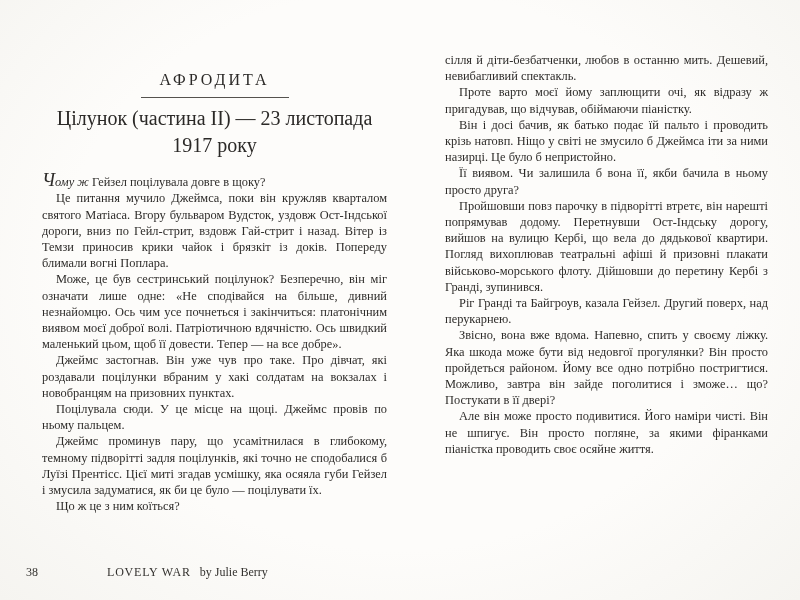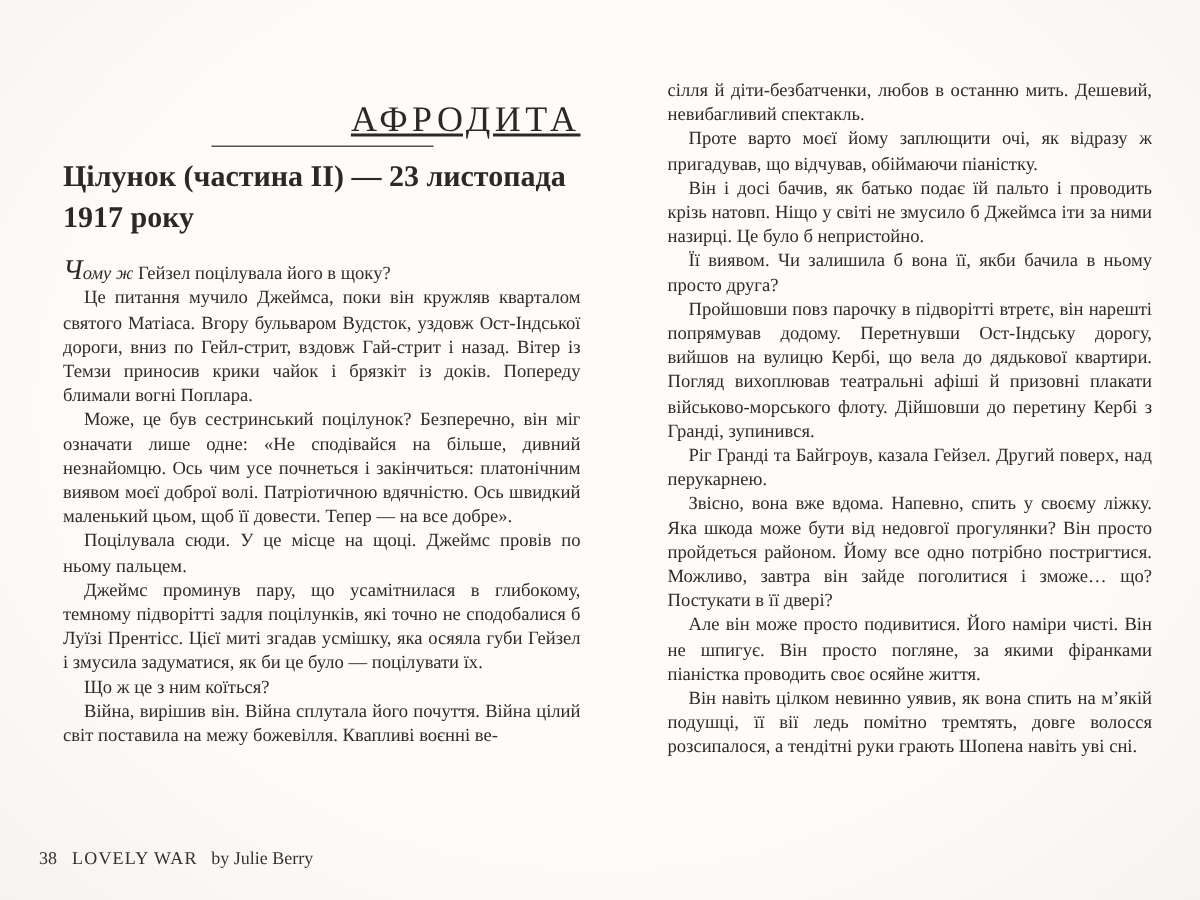--- a/index.html
+++ b/index.html
@@ -20,39 +20,38 @@
   .col {
     position: absolute;
     font-size: 12.4px;
     line-height: 16.2px;
   }
   .col-left  { left: 42px;  top: 72px; width: 345px; }
   .col-right { left: 445px; top: 52px; width: 323px; }
 
   h1.chapter {
     margin: 0;
-    font-size: 24px;
+    font-size: 16px;
     font-weight: normal;
     letter-spacing: 3px;
-    text-align: right;
+    text-align: center;
     color: #2b2927;
-    text-decoration: underline;
   }
   .title-rule {
     width: 148px;
     height: 0;
     border-top: 1px solid #55524e;
     margin: 9px auto 7px auto;
   }
   h2.section {
     margin: 0 0 15px 0;
     font-size: 20px;
-    font-weight: bold;
+    font-weight: normal;
     line-height: 27px;
-    text-align: left;
+    text-align: center;
     color: #2b2927;
   }
   .body-text p {
     margin: 0;
     text-align: justify;
   }
   .body-text p.indent { text-indent: 14px; }
   p.opening { text-align: left; }
   .initial {
     font-style: italic;
@@ -62,61 +61,60 @@
   .lead-italic { font-style: italic; margin-top: 36px; }
 
   .footer {
     position: absolute;
     left: 26px;
     top: 565px;
     font-size: 12px;
     color: #33312e;
     white-space: nowrap;
   }
-  .footer .page-num { margin-right: 7px; }
-  .footer .book-title { letter-spacing: 0.8px; margin-right: 6px; }
+  .footer .page-num { margin-right: 18px; }
+  .footer .book-title { letter-spacing: 0.8px; margin-right: 6px; margin-left: 48px; }
   .footer .byline { }
 </style>
 </head>
 <body>
 
 <div class="page">
 
   <div class="col col-left">
     <h1 class="chapter">АФРОДИТА</h1>
     <div class="title-rule"></div>
     <h2 class="section">
       <span>Цілунок (частина II) — 23 листопада</span><br>
       <span>1917 року</span>
     </h2>
     <div class="body-text">
-      <p class="opening"><span class="initial">Ч</span><span class="lead-italic">ому ж</span><span> Гейзел поцілувала його в щоку?</span></p>
+      <p class="opening"><span class="initial">Ч</span><span class="lead-italic">ому ж</span><span> Гейзел поцілувала довге в щоку?</span></p>
       <div>
           <p class="indent">Це питання мучило Джеймса, поки він кружляв кварталом святого Матіаса. Вгору бульваром Вудсток, уздовж Ост-Індської дороги, вниз по Гейл-стрит, вздовж Гай-стрит і назад. Вітер із Темзи приносив крики чайок і брязкіт із доків. Попереду блимали вогні Поплара.</p>
           <p class="indent">Може, це був сестринський поцілунок? Безперечно, він міг означати лише одне: «Не сподівайся на більше, дивний незнайомцю. Ось чим усе почнеться і закінчиться: платонічним виявом моєї доброї волі. Патріотичною вдячністю. Ось швидкий маленький цьом, щоб її довести. Тепер — на все добре».</p>
+          <p class="indent">Джеймс застогнав. Він уже чув про таке. Про дівчат, які роздавали поцілунки вбраним у хакі солдатам на вокзалах і новобранцям на призовних пунктах.</p>
           <p class="indent">Поцілувала сюди. У це місце на щоці. Джеймс провів по ньому пальцем.</p>
           <p class="indent">Джеймс проминув пару, що усамітнилася в глибокому, темному підворітті задля поцілунків, які точно не сподобалися б Луїзі Прентісс. Цієї миті згадав усмішку, яка осяяла губи Гейзел і змусила задуматися, як би це було — поцілувати їх.</p>
           <p class="indent">Що ж це з ним коїться?</p>
-          <p class="indent">Війна, вирішив він. Війна сплутала його почуття. Війна цілий світ поставила на межу божевілля. Квапливі воєнні ве-</p>
         </div>
     </div>
   </div>
 
   <div class="col col-right">
     <div class="body-text">
       <div>
           <p class="">сілля й діти-безбатченки, любов в останню мить. Дешевий, невибагливий спектакль.</p>
           <p class="indent">Проте варто моєї йому заплющити очі, як відразу ж пригадував, що відчував, обіймаючи піаністку.</p>
           <p class="indent">Він і досі бачив, як батько подає їй пальто і проводить крізь натовп. Ніщо у світі не змусило б Джеймса іти за ними назирці. Це було б непристойно.</p>
           <p class="indent">Її виявом. Чи залишила б вона її, якби бачила в ньому просто друга?</p>
           <p class="indent">Пройшовши повз парочку в підворітті втретє, він нарешті попрямував додому. Перетнувши Ост-Індську дорогу, вийшов на вулицю Кербі, що вела до дядькової квартири. Погляд вихоплював театральні афіші й призовні плакати військово-морського флоту. Дійшовши до перетину Кербі з Гранді, зупинився.</p>
           <p class="indent">Ріг Гранді та Байгроув, казала Гейзел. Другий поверх, над перукарнею.</p>
           <p class="indent">Звісно, вона вже вдома. Напевно, спить у своєму ліжку. Яка шкода може бути від недовгої прогулянки? Він просто пройдеться районом. Йому все одно потрібно постригтися. Можливо, завтра він зайде поголитися і зможе… що? Постукати в її двері?</p>
           <p class="indent">Але він може просто подивитися. Його наміри чисті. Він не шпигує. Він просто погляне, за якими фіранками піаністка проводить своє осяйне життя.</p>
-          <p class="indent">Він навіть цілком невинно уявив, як вона спить на м’якій подушці, її вії ледь помітно тремтять, довге волосся розсипалося, а тендітні руки грають Шопена навіть уві сні.</p>
         </div>
     </div>
   </div>
 
   <div class="footer">
     <span class="page-num">38</span>
     <span class="book-title">LOVELY WAR</span>
     <span class="byline">by Julie Berry</span>
   </div>
 

